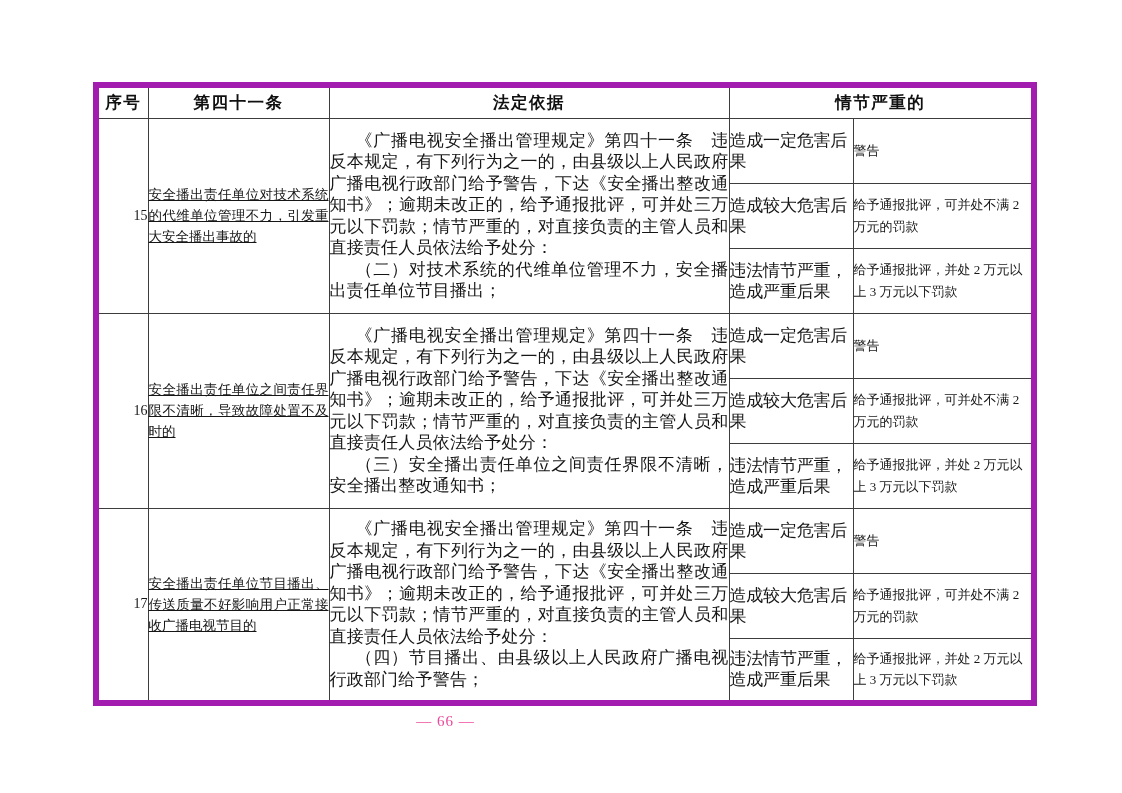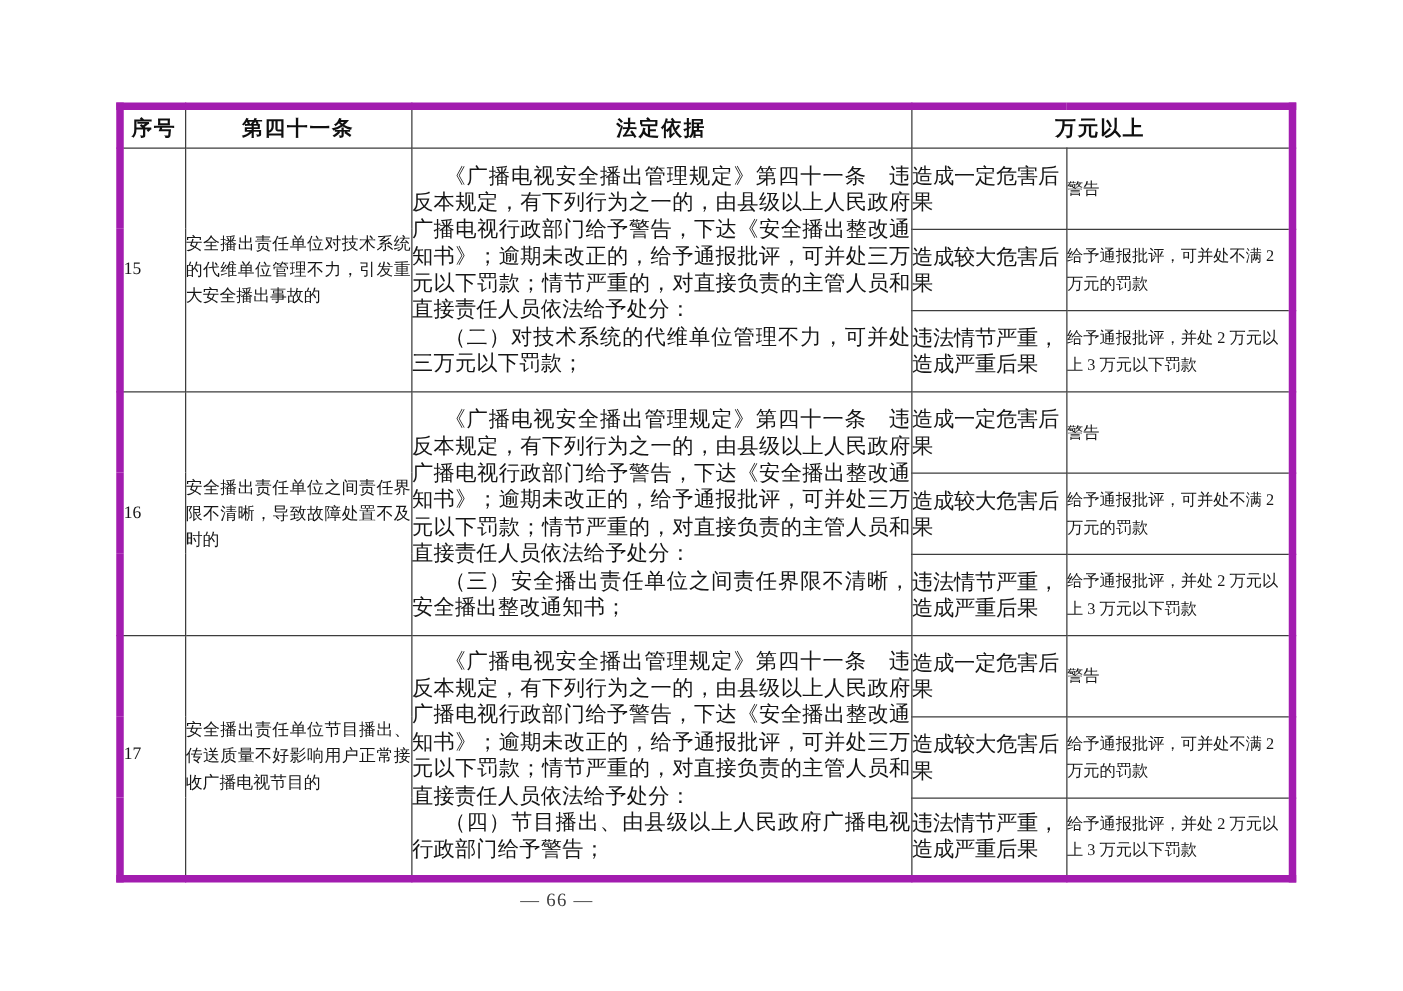--- a/index.html
+++ b/index.html
@@ -33,24 +33,24 @@
   .penalty-table th {
     font-family: "Liberation Sans", "DejaVu Sans", sans-serif;
     font-weight: 700;
     font-size: 16.5px;
     letter-spacing: 1.5px;
     text-align: center;
     color: #101010;
     background: #ffffff;
   }
   .c-no {
-    text-align: left;
+    text-align: right;
     font-size: 14px;
   }
-  .c-behavior { padding: 0 8px; }
+  .c-behavior { padding: 0 8px; text-decoration: underline; }
   .c-behavior .cell-text {
     font-size: 13.5px;
     line-height: 21px;
     text-align: justify;
   }
   .c-legal { padding: 0 4px 0 5px; }
   .c-legal p {
     margin: 0;
     font-size: 17px;
     line-height: 21.5px;
@@ -69,54 +69,54 @@
     font-size: 13px;
     line-height: 21.5px;
   }
   .page-footer {
     position: absolute;
     top: 713px; left: 0;
     width: 891px;
     text-align: center;
     font-size: 15px;
     letter-spacing: 1px;
-    color: #404040;
+    color: #ec4899;
   }
 </style>
 </head>
 <body>
 
 <div class="page">
 
   <table class="penalty-table">
     <colgroup>
       <col style="width:52px">
       <col style="width:181px">
       <col style="width:400px">
       <col style="width:124px">
       <col style="width:181px">
     </colgroup>
     <thead>
       <tr>
         <th>序号</th>
         <th>第四十一条</th>
         <th>法定依据</th>
-        <th colspan="2">万元以上</th>
+        <th colspan="2">情节严重的</th>
       </tr>
     </thead>
     <tbody>
 
       <tr>
         <td rowspan="3" class="c-no">15</td>
         <td rowspan="3" class="c-behavior">
           <div class="cell-text">安全播出责任单位对技术系统的代维单位管理不力，引发重大安全播出事故的</div>
         </td>
         <td rowspan="3" class="c-legal">
           <p>《广播电视安全播出管理规定》第四十一条　违反本规定，有下列行为之一的，由县级以上人民政府广播电视行政部门给予警告，下达《安全播出整改通知书》；逾期未改正的，给予通报批评，可并处三万元以下罚款；情节严重的，对直接负责的主管人员和直接责任人员依法给予处分：</p>
-          <p>（二）对技术系统的代维单位管理不力，可并处三万元以下罚款；</p>
+          <p>（二）对技术系统的代维单位管理不力，安全播出责任单位节目播出；</p>
         </td>
         <td class="c-cond">造成一定危害后果</td>
         <td class="c-std">警告</td>
       </tr>
       <tr>
         <td class="c-cond">造成较大危害后果</td>
         <td class="c-std">给予通报批评，可并处不满 2 万元的罚款</td>
       </tr>
       <tr>
         <td class="c-cond">违法情节严重，造成严重后果</td>

